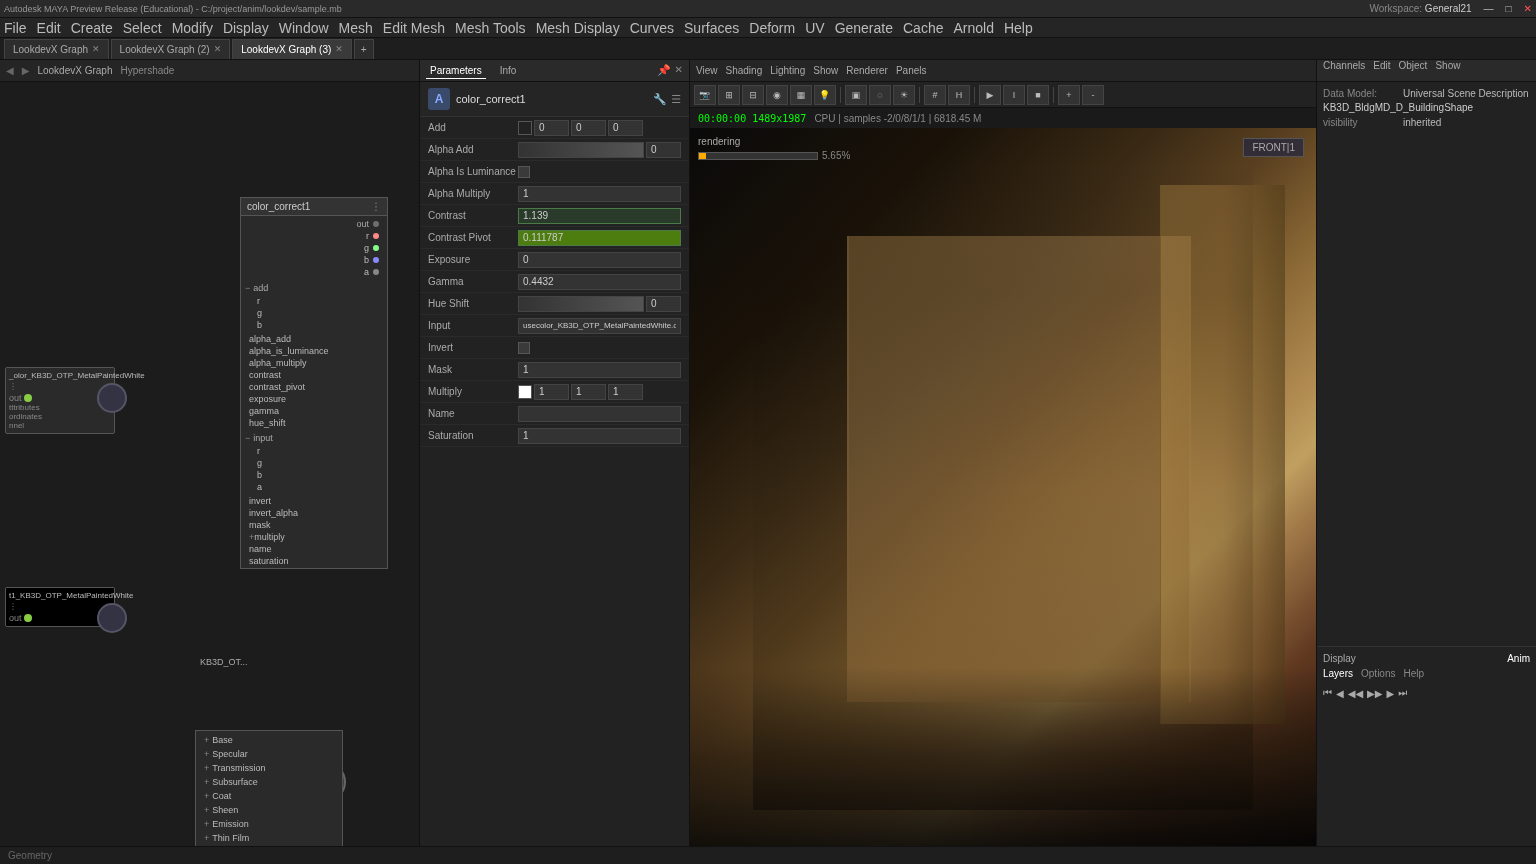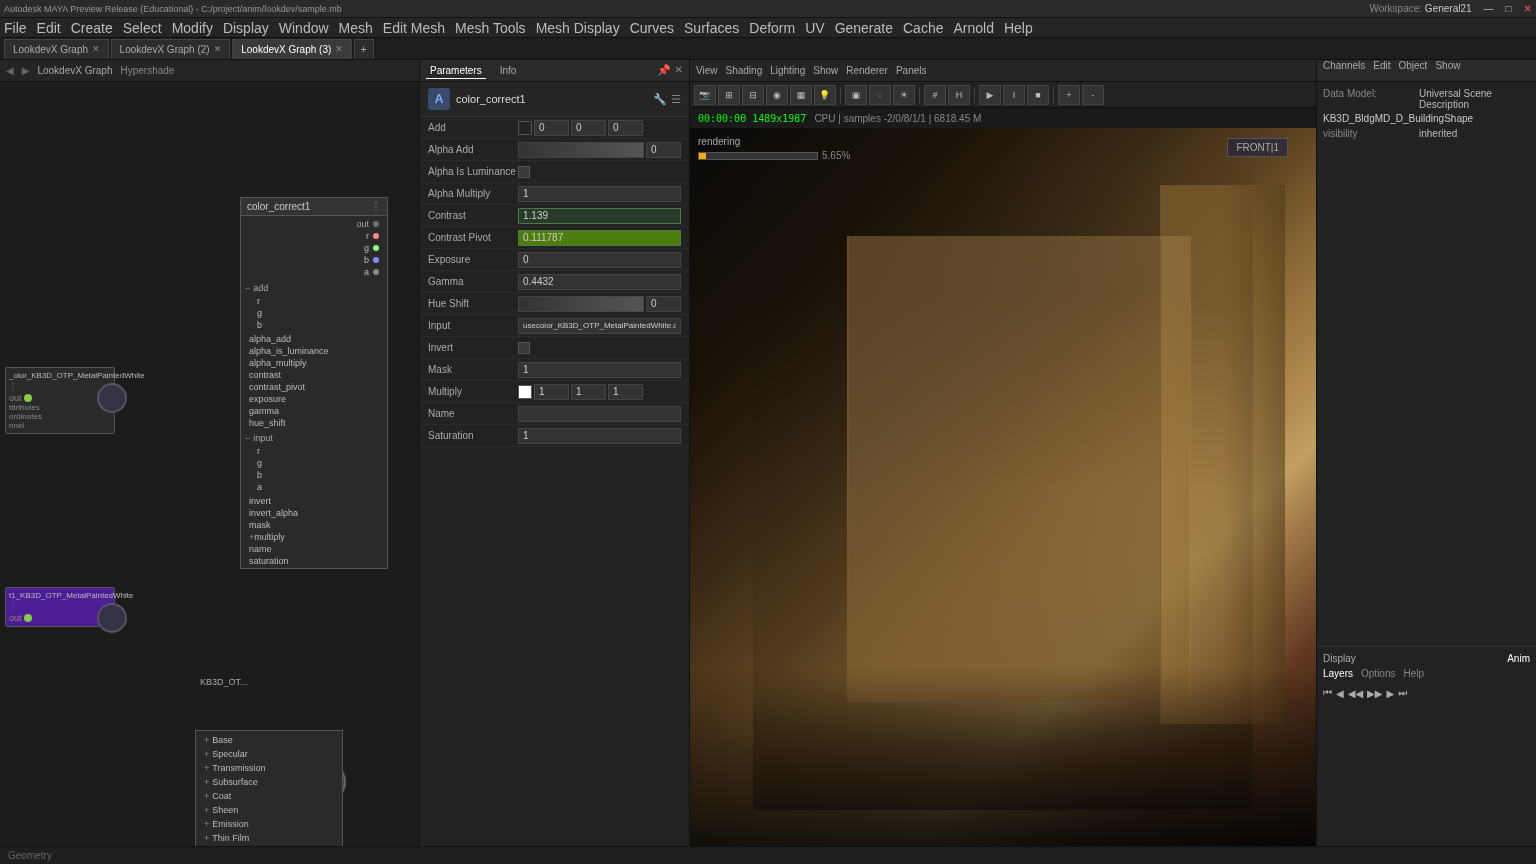--- a/index.html
+++ b/index.html
@@ -375,21 +375,21 @@
       width: 100%;
       height: 100%;
       background: #0a0a0a;
       position: relative;
       overflow: hidden;
     }
 
     .front-label {
       position: absolute;
       top: 10px;
-      right: 28px;
+      right: 12px;
       background: rgba(40,40,60,0.8);
       border: 1px solid #555;
       color: #aaa;
       padding: 3px 8px;
       font-size: 10px;
     }
 
     .rendering-text {
       position: absolute;
       top: 8px;
@@ -459,21 +459,20 @@
     }
 
     .right-info-label {
       color: #888;
       width: 80px;
       flex-shrink: 0;
     }
 
     .right-info-value {
       color: #bbb;
-      margin-left: 16px;
     }
 
     .right-panel-bottom {
       height: 200px;
       border-top: 1px solid #333;
       padding: 6px;
       font-size: 10px;
     }
 
     .right-bottom-row {
@@ -691,32 +690,32 @@
             <div style="width:8px; height:8px; background:#88cc44; border-radius:50%;"></div>
           </div>
           <div style="font-size:8px; color:#888;">tttributes</div>
           <div style="font-size:8px; color:#888;">ordinates</div>
           <div style="font-size:8px; color:#888;">nnel</div>
         </div>
         <div style="position:absolute; right:-12px; top:16px; width:30px; height:30px; background:#334; border-radius:50%; border:2px solid #556;"></div>
       </div>
 
       <div style="position:absolute; left:5px; top:505px; width:110px;">
-        <div style="font-size:9px; color:#bbb; background:#4c1d95; border:1px solid #555; padding:3px; border-radius:2px;">
+        <div style="font-size:9px; color:#bbb; background:#000000; border:1px solid #555; padding:3px; border-radius:2px;">
           <div style="font-size:8px;">t1_KB3D_OTP_MetalPaintedWhite</div>
           <div style="font-size:8px; color:#888; margin-top:2px;">⋮</div>
           <div style="display:flex; align-items:center; gap:2px; margin-top:2px;">
             <span style="color:#888;">out</span>
             <div style="width:8px; height:8px; background:#88cc44; border-radius:50%;"></div>
           </div>
         </div>
         <div style="position:absolute; right:-12px; top:16px; width:30px; height:30px; background:#334; border-radius:50%; border:2px solid #556;"></div>
       </div>
 
-      <div style="position:absolute; left:200px; top:595px; font-size:9px; color:#aaa;">KB3D_OT...</div>
+      <div style="position:absolute; left:200px; top:575px; font-size:9px; color:#aaa;">KB3D_OT...</div>
 
       <div style="position:absolute; left:195px; top:648px; width:148px; background:#2a2a2a; border:1px solid #555; padding:2px 4px; z-index:10;">
         <div class="cc-type-item">
             <span class="plus-sign">+</span>
             <span>Base</span>
           </div>
         <div class="cc-type-item">
             <span class="plus-sign">+</span>
             <span>Specular</span>
           </div>

